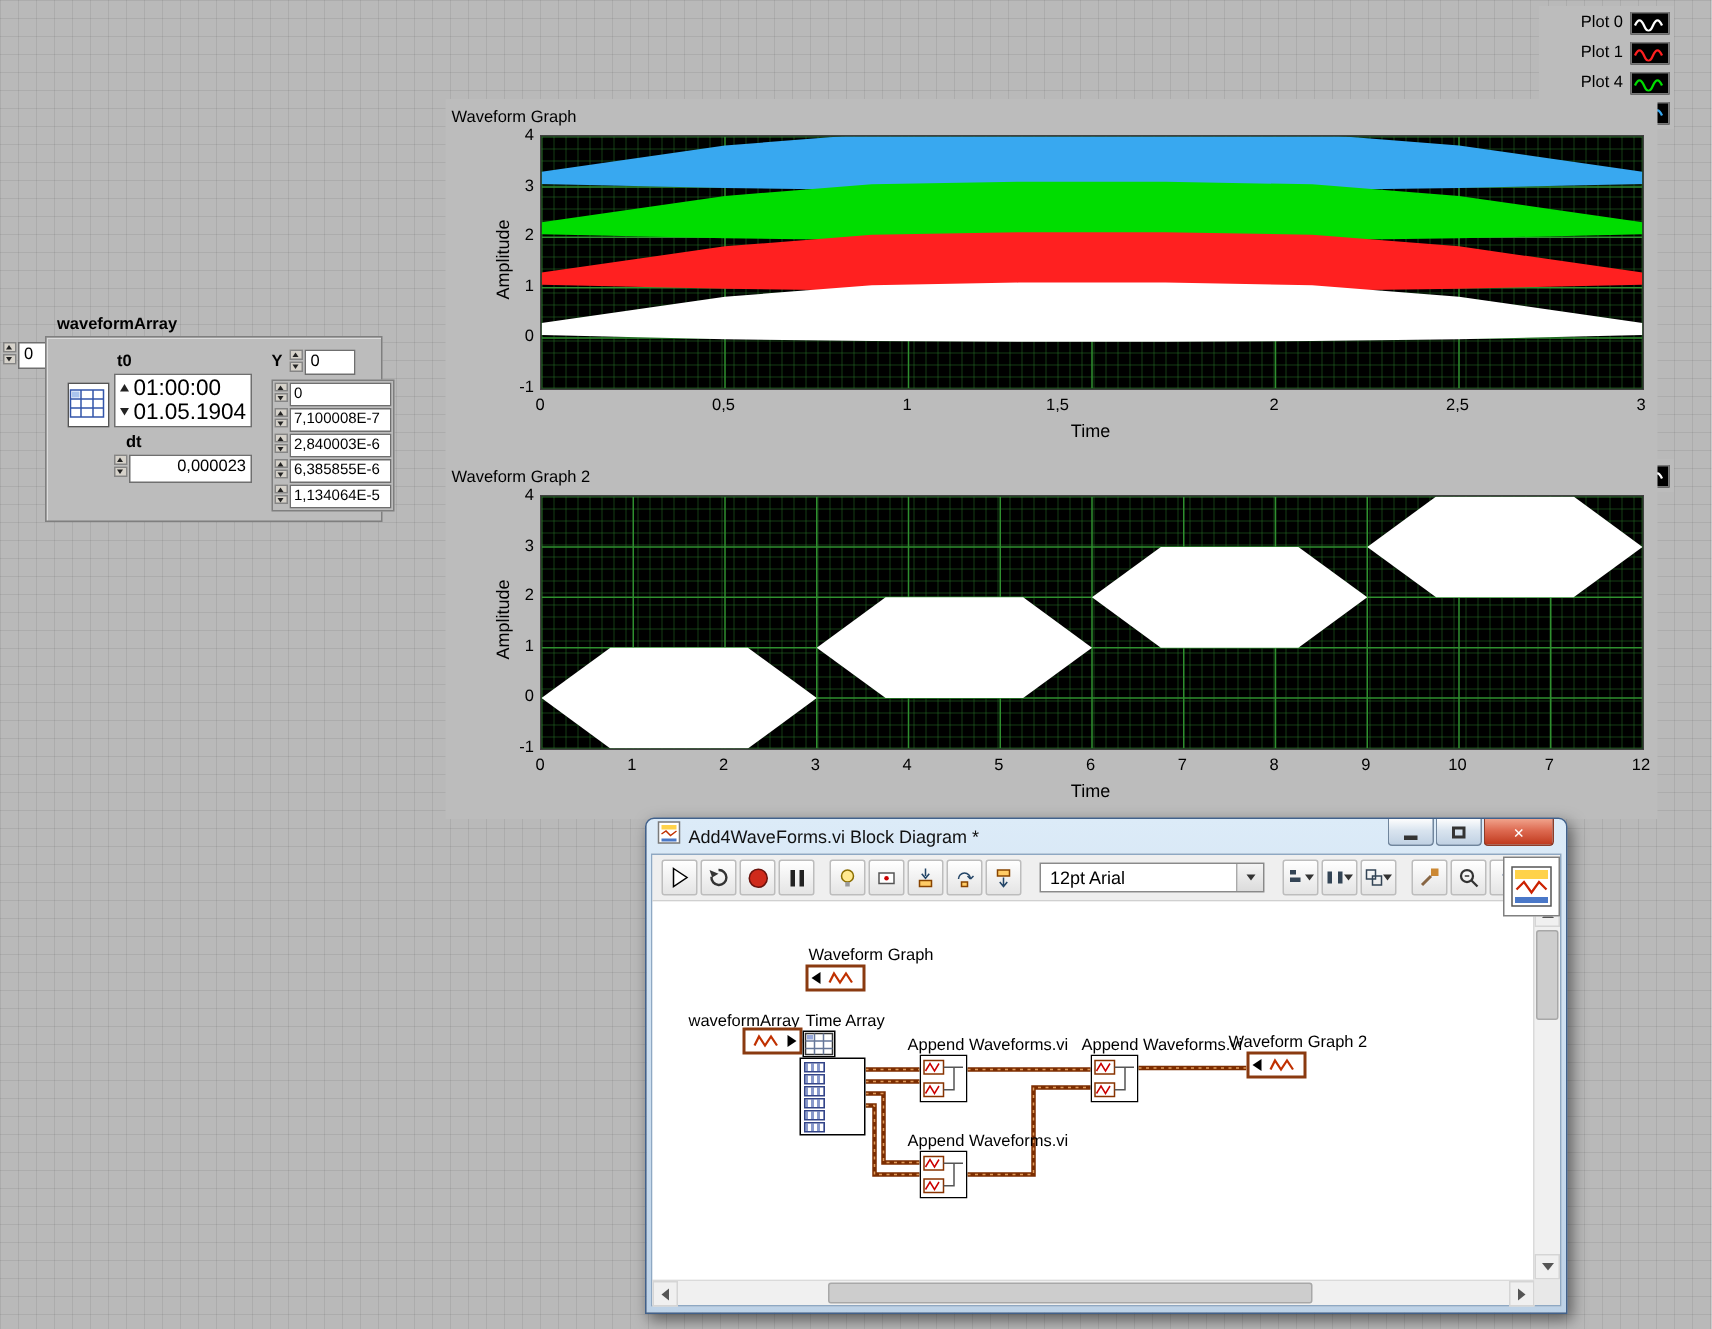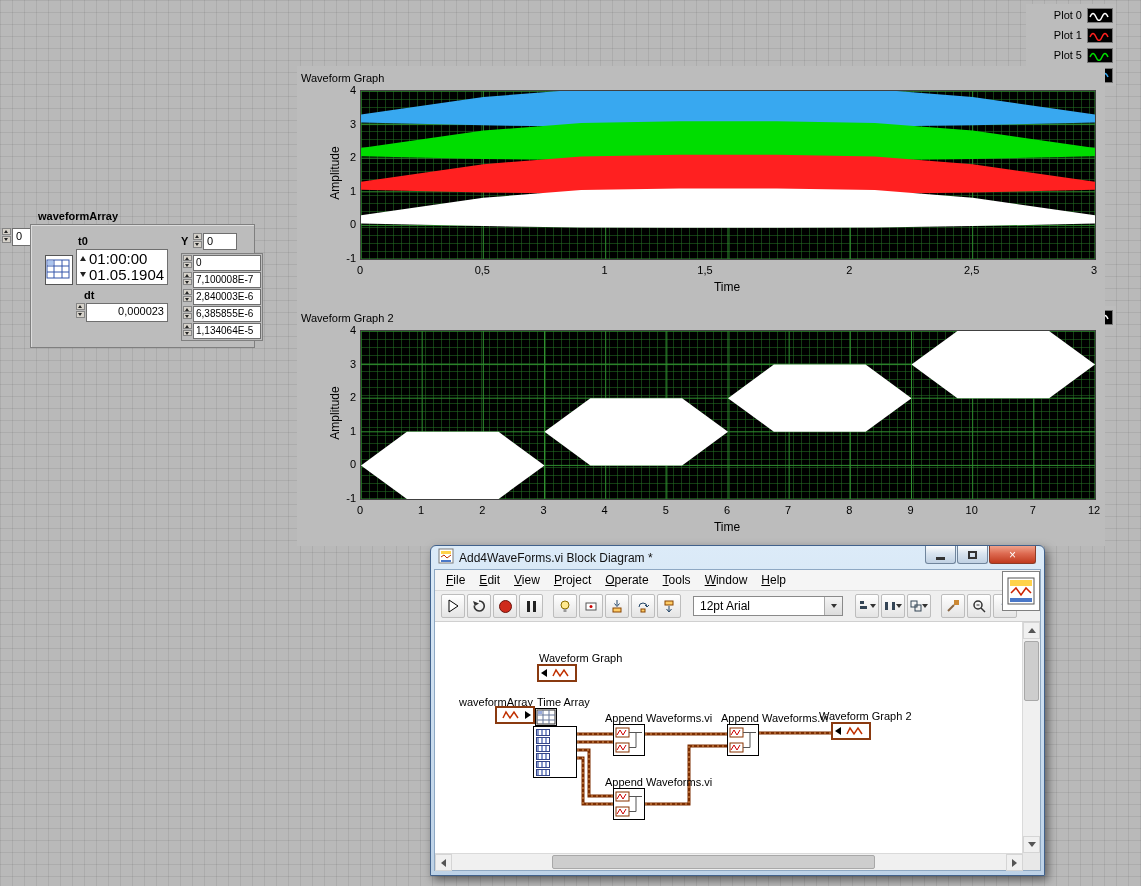--- a/index.html
+++ b/index.html
@@ -218,21 +218,21 @@
       </div>
       <div class="legend-row">
         <span class="legend-text">Plot 1</span>
         <span class="legend-ic">
           <svg viewBox="0 0 22 12" width="22" height="12">
             <path d="M1 8 Q4 1 7 8 T13 8 T19 8" fill="none" stroke="#ff2020" stroke-width="1.5"></path>
           </svg>
         </span>
       </div>
       <div class="legend-row">
-        <span class="legend-text">Plot 5</span>
+        <span class="legend-text">Plot 4</span>
         <span class="legend-ic">
           <svg viewBox="0 0 22 12" width="22" height="12">
             <path d="M1 8 Q4 1 7 8 T13 8 T19 8" fill="none" stroke="#00dd00" stroke-width="1.5"></path>
           </svg>
         </span>
       </div>
       <div class="legend-row">
         <span class="legend-text">Plot 3</span>
         <span class="legend-ic">
           <svg viewBox="0 0 22 12" width="22" height="12">
@@ -359,30 +359,20 @@
         <span class="wb">
             <i class="gmin"></i>
           </span>
         <span class="wb">
             <i class="gmax"></i>
           </span>
         <span class="wb close">×</span>
       </span>
     </div>
     <div class="client">
-      <div class="menubar" id="menubar">
-          <span class="menu-item"><u>F</u>ile</span>
-          <span class="menu-item"><u>E</u>dit</span>
-          <span class="menu-item"><u>V</u>iew</span>
-          <span class="menu-item"><u>P</u>roject</span>
-          <span class="menu-item"><u>O</u>perate</span>
-          <span class="menu-item"><u>T</u>ools</span>
-          <span class="menu-item"><u>W</u>indow</span>
-          <span class="menu-item"><u>H</u>elp</span>
-        </div>
       <div class="toolbar">
         <button class="tbtn">
             <svg width="14" height="14" viewBox="0 0 14 14">
               <path d="M3 1 L12 7 L3 13 Z" fill="#fff" stroke="#000"></path>
             </svg>
           </button>
         <button class="tbtn">
             <svg width="14" height="14" viewBox="0 0 14 14">
               <path d="M7 2 A5 5 0 1 1 2.3 6.5" fill="none" stroke="#333" stroke-width="1.6"></path>
               <path d="M1 2 L2.8 7 L7 4.5 Z" fill="#333"></path>

